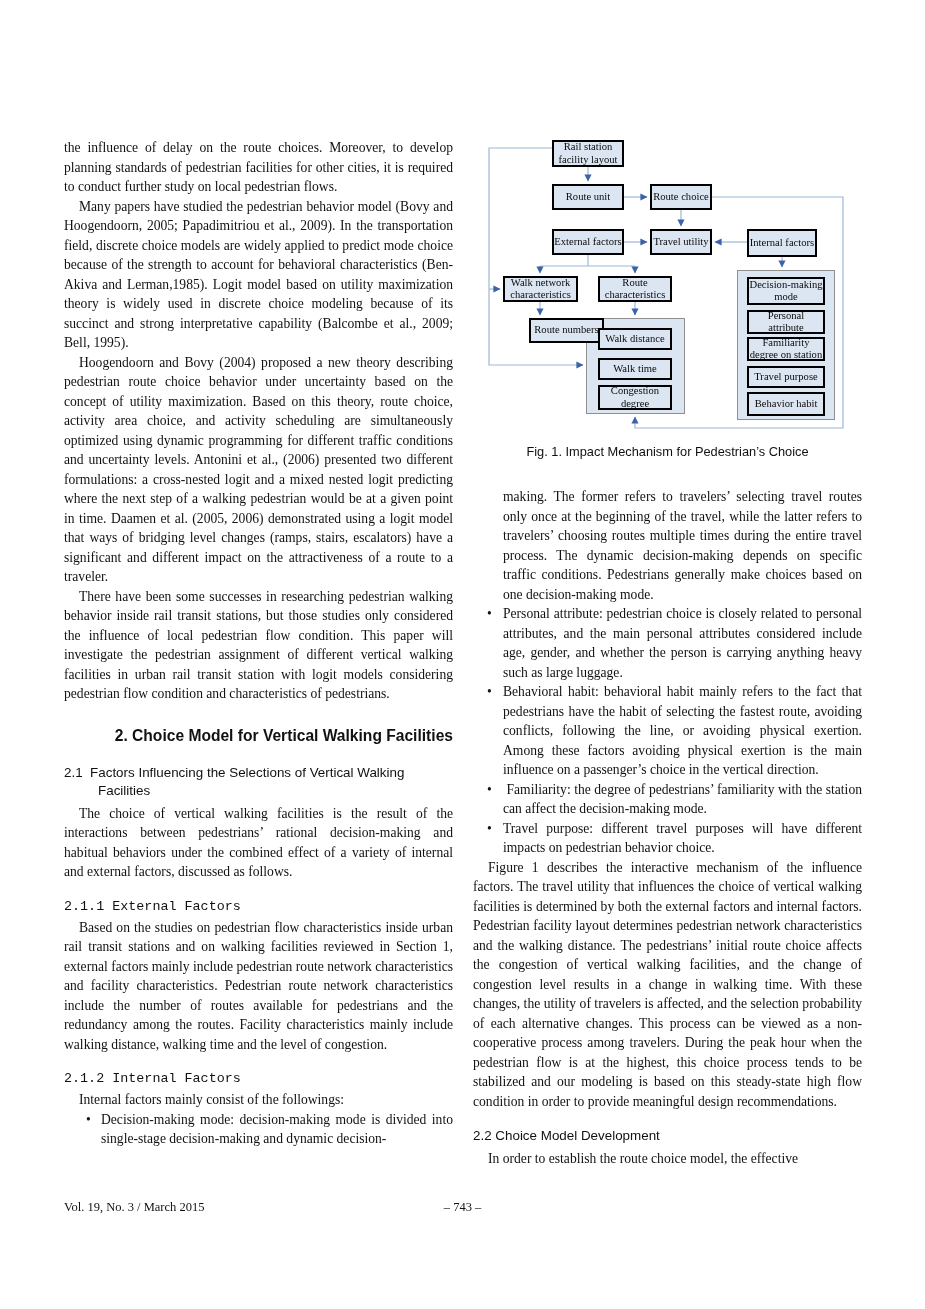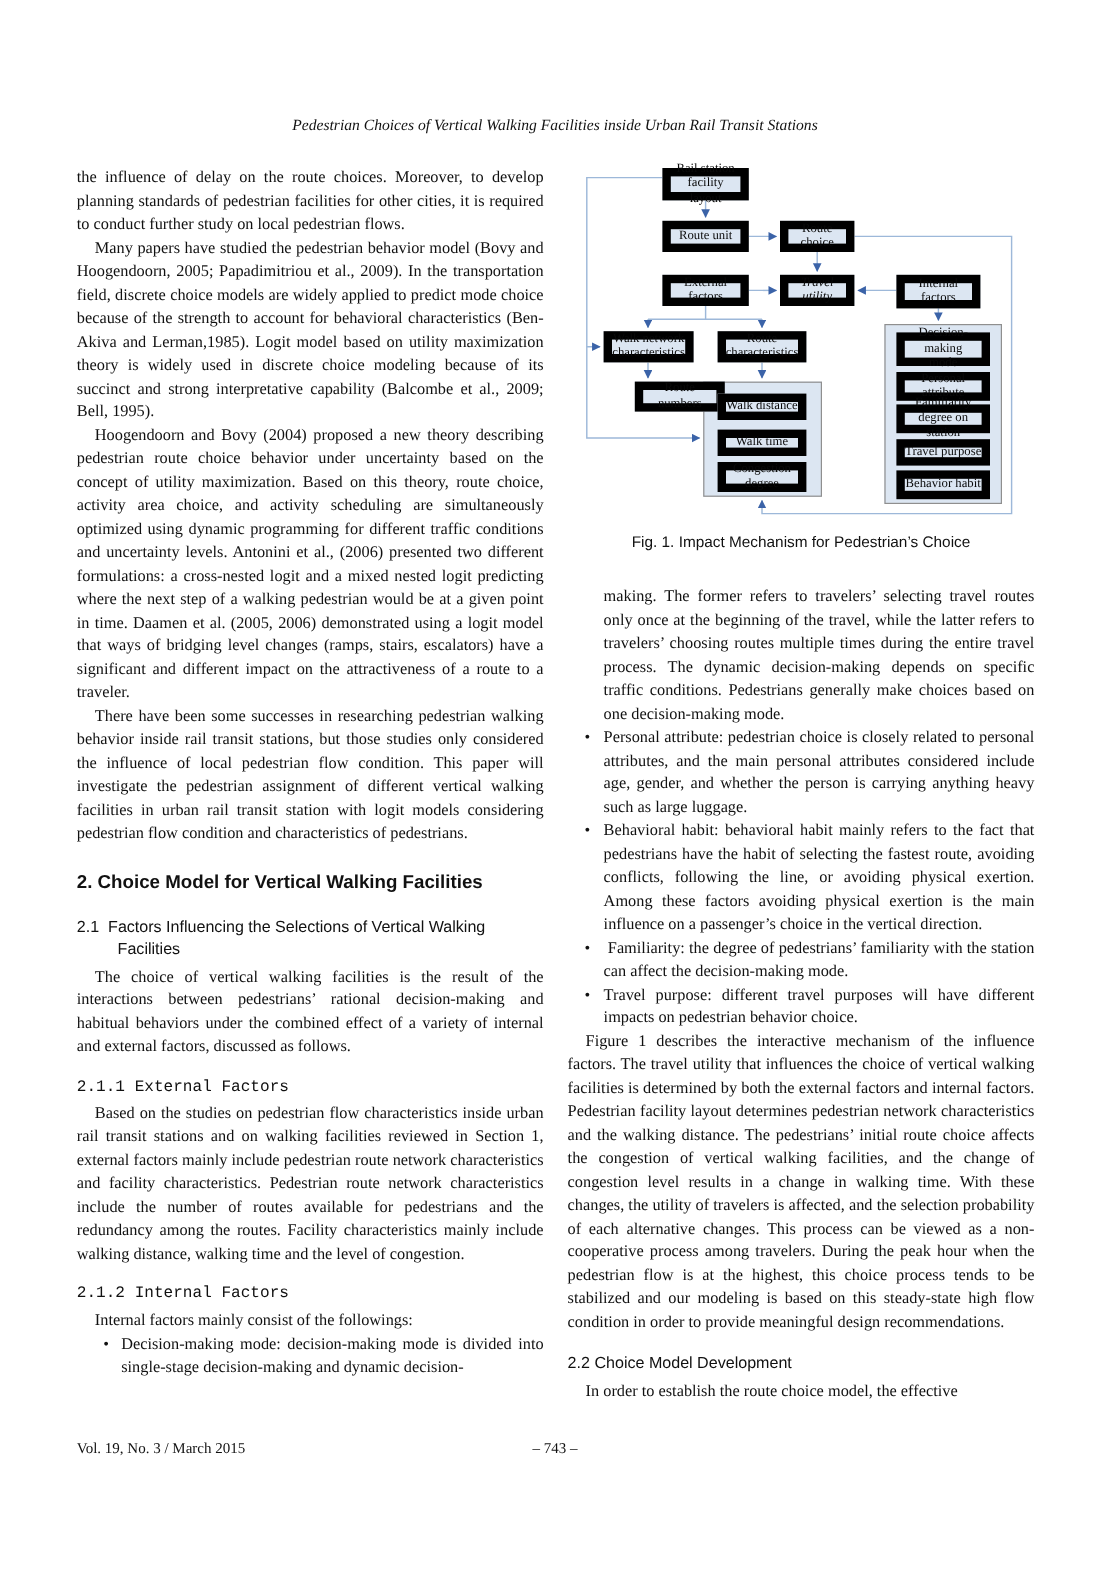--- a/index.html
+++ b/index.html
@@ -16,60 +16,59 @@
   .footer-left{position:absolute;left:0;top:0;}
   .footer-page{position:absolute;left:0;width:100%;text-align:center;top:0;}
   
   .col{position:absolute;width:389px;text-align:justify;font-size:13.6px;line-height:19.5px;}
   #col-left{left:64px;top:138px;}
   #col-right{left:473px;top:135px;}
   .para{margin:0;}
   .para.indent{text-indent:15px;}
   h2.sec{
     font-family:"Liberation Sans", sans-serif;font-weight:bold;font-size:15.6px;
-    margin:22px 0 18px 0;text-align:left;line-height:20px;
+    margin:22px 0 18px 0;text-align:right;line-height:20px;
   }
   .subsec{
     font-family:"Liberation Sans", sans-serif;font-weight:normal;font-size:13.4px;
     margin:16px 0 4px 0;text-align:left;line-height:18px;
   }
   .subsec.hang{padding-left:34px;text-indent:-34px;}
   .subsubsec{
     font-family:Liberation Mono, monospace;font-weight:normal;font-size:13.4px;
     margin:16px 0 2px 0;text-align:left;line-height:18px;
   }
   .bullet{position:relative;padding-left:30px;margin:0;}
   .bullet .marker{position:absolute;left:14px;top:0;}
   .bullet-left{position:relative;padding-left:37px;margin:0;}
   .bullet-left .marker{position:absolute;left:22px;top:0;}
   .cont-para{margin:0 0 0 30px;}
   
   #figure{position:relative;width:389px;height:300px;}
   .fbox{
-    position:absolute;background:#dce6f2;border:7px solid #000000;
+    position:absolute;background:#dce6f2;border:2px solid #000000;
     display:flex;align-items:center;justify-content:center;text-align:center;
     font-size:10.6px;line-height:12.5px;white-space:pre-line;color:#0a0a0a;
     box-sizing:border-box;
   }
   .fcontainer{
     position:absolute;background:#dce6f2;border:1px solid #8f8f8f;box-sizing:border-box;
   }
   #fig-svg{position:absolute;left:0;top:0;width:389px;height:300px;}
   .figcaption{
     margin-top:8px;text-align:center;font-family:"Liberation Sans", sans-serif;
     font-size:12.8px;line-height:18px;
   }
   .fig-text-start{margin-top:26px;}
 </style>
 </head>
 <body>
 
 <div id="page">
 
-  <div class="header-title">Pedestrian Choices of Vertical Walking Facilities inside Urban Rail Transit Stations</div>
 
   <div class="col" id="col-left">
     <p class="para">the influence of delay on the route choices. Moreover, to develop planning standards of pedestrian facilities for other cities, it is required to conduct further study on local pedestrian flows.</p>
     <p class="para indent">Many papers have studied the pedestrian behavior model (Bovy and Hoogendoorn, 2005; Papadimitriou et al., 2009). In the transportation field, discrete choice models are widely applied to predict mode choice because of the strength to account for behavioral characteristics (Ben-Akiva and Lerman,1985). Logit model based on utility maximization theory is widely used in discrete choice modeling because of its succinct and strong interpretative capability (Balcombe et al., 2009; Bell, 1995).</p>
     <p class="para indent">Hoogendoorn and Bovy (2004) proposed a new theory describing pedestrian route choice behavior under uncertainty based on the concept of utility maximization. Based on this theory, route choice, activity area choice, and activity scheduling are simultaneously optimized using dynamic programming for different traffic conditions and uncertainty levels. Antonini et al., (2006) presented two different formulations: a cross-nested logit and a mixed nested logit predicting where the next step of a walking pedestrian would be at a given point in time. Daamen et al. (2005, 2006) demonstrated using a logit model that ways of bridging level changes (ramps, stairs, escalators) have a significant and different impact on the attractiveness of a route to a traveler.</p>
     <p class="para indent">There have been some successes in researching pedestrian walking behavior inside rail transit stations, but those studies only considered the influence of local pedestrian flow condition. This paper will investigate the pedestrian assignment of different vertical walking facilities in urban rail transit station with logit models considering pedestrian flow condition and characteristics of pedestrians.</p>
     <h2 class="sec">2. Choice Model for Vertical Walking Facilities</h2>
     <div class="subsec hang">2.1&nbsp;&nbsp;Factors Influencing the Selections of Vertical Walking Facilities</div>
     <p class="para indent">The choice of vertical walking facilities is the result of the interactions between pedestrians’ rational decision-making and habitual behaviors under the combined effect of a variety of internal and external factors, discussed as follows.</p>
     <div class="subsubsec">2.1.1 External Factors</div>
@@ -112,21 +111,21 @@
           <path d="M16,154 L27,154" marker-end="url(#ah)"></path>
           <path d="M239,62 L370,62 L370,293 L162,293 L162,282" marker-end="url(#ah)"></path>
         </g>
       </svg>
 
       <div class="fbox" style="left:79px;top:5px;width:72px;height:27px;">Rail station
 facility layout</div>
       <div class="fbox" style="left:79px;top:49px;width:72px;height:26px;">Route unit</div>
       <div class="fbox" style="left:177px;top:49px;width:62px;height:26px;">Route choice</div>
       <div class="fbox" style="left:79px;top:94px;width:72px;height:26px;">External factors</div>
-      <div class="fbox" style="left:177px;top:94px;width:62px;height:26px;font-style:italic;">Travel utility</div>
+      <div class="fbox" style="left:177px;top:94px;width:62px;height:26px;">Travel utility</div>
       <div class="fbox" style="left:274px;top:94px;width:70px;height:28px;">Internal factors</div>
       <div class="fbox" style="left:30px;top:141px;width:75px;height:26px;">Walk network
 characteristics</div>
       <div class="fbox" style="left:125px;top:141px;width:74px;height:26px;">Route
 characteristics</div>
       <div class="fbox" style="left:30px;top:183px;width:75px;height:25px;margin-left:26px;">Route numbers</div>
       <div class="fbox" style="left:125px;top:193px;width:74px;height:22px;">Walk distance</div>
       <div class="fbox" style="left:125px;top:223px;width:74px;height:22px;">Walk time</div>
       <div class="fbox" style="left:125px;top:250px;width:74px;height:25px;">Congestion
 degree</div>

